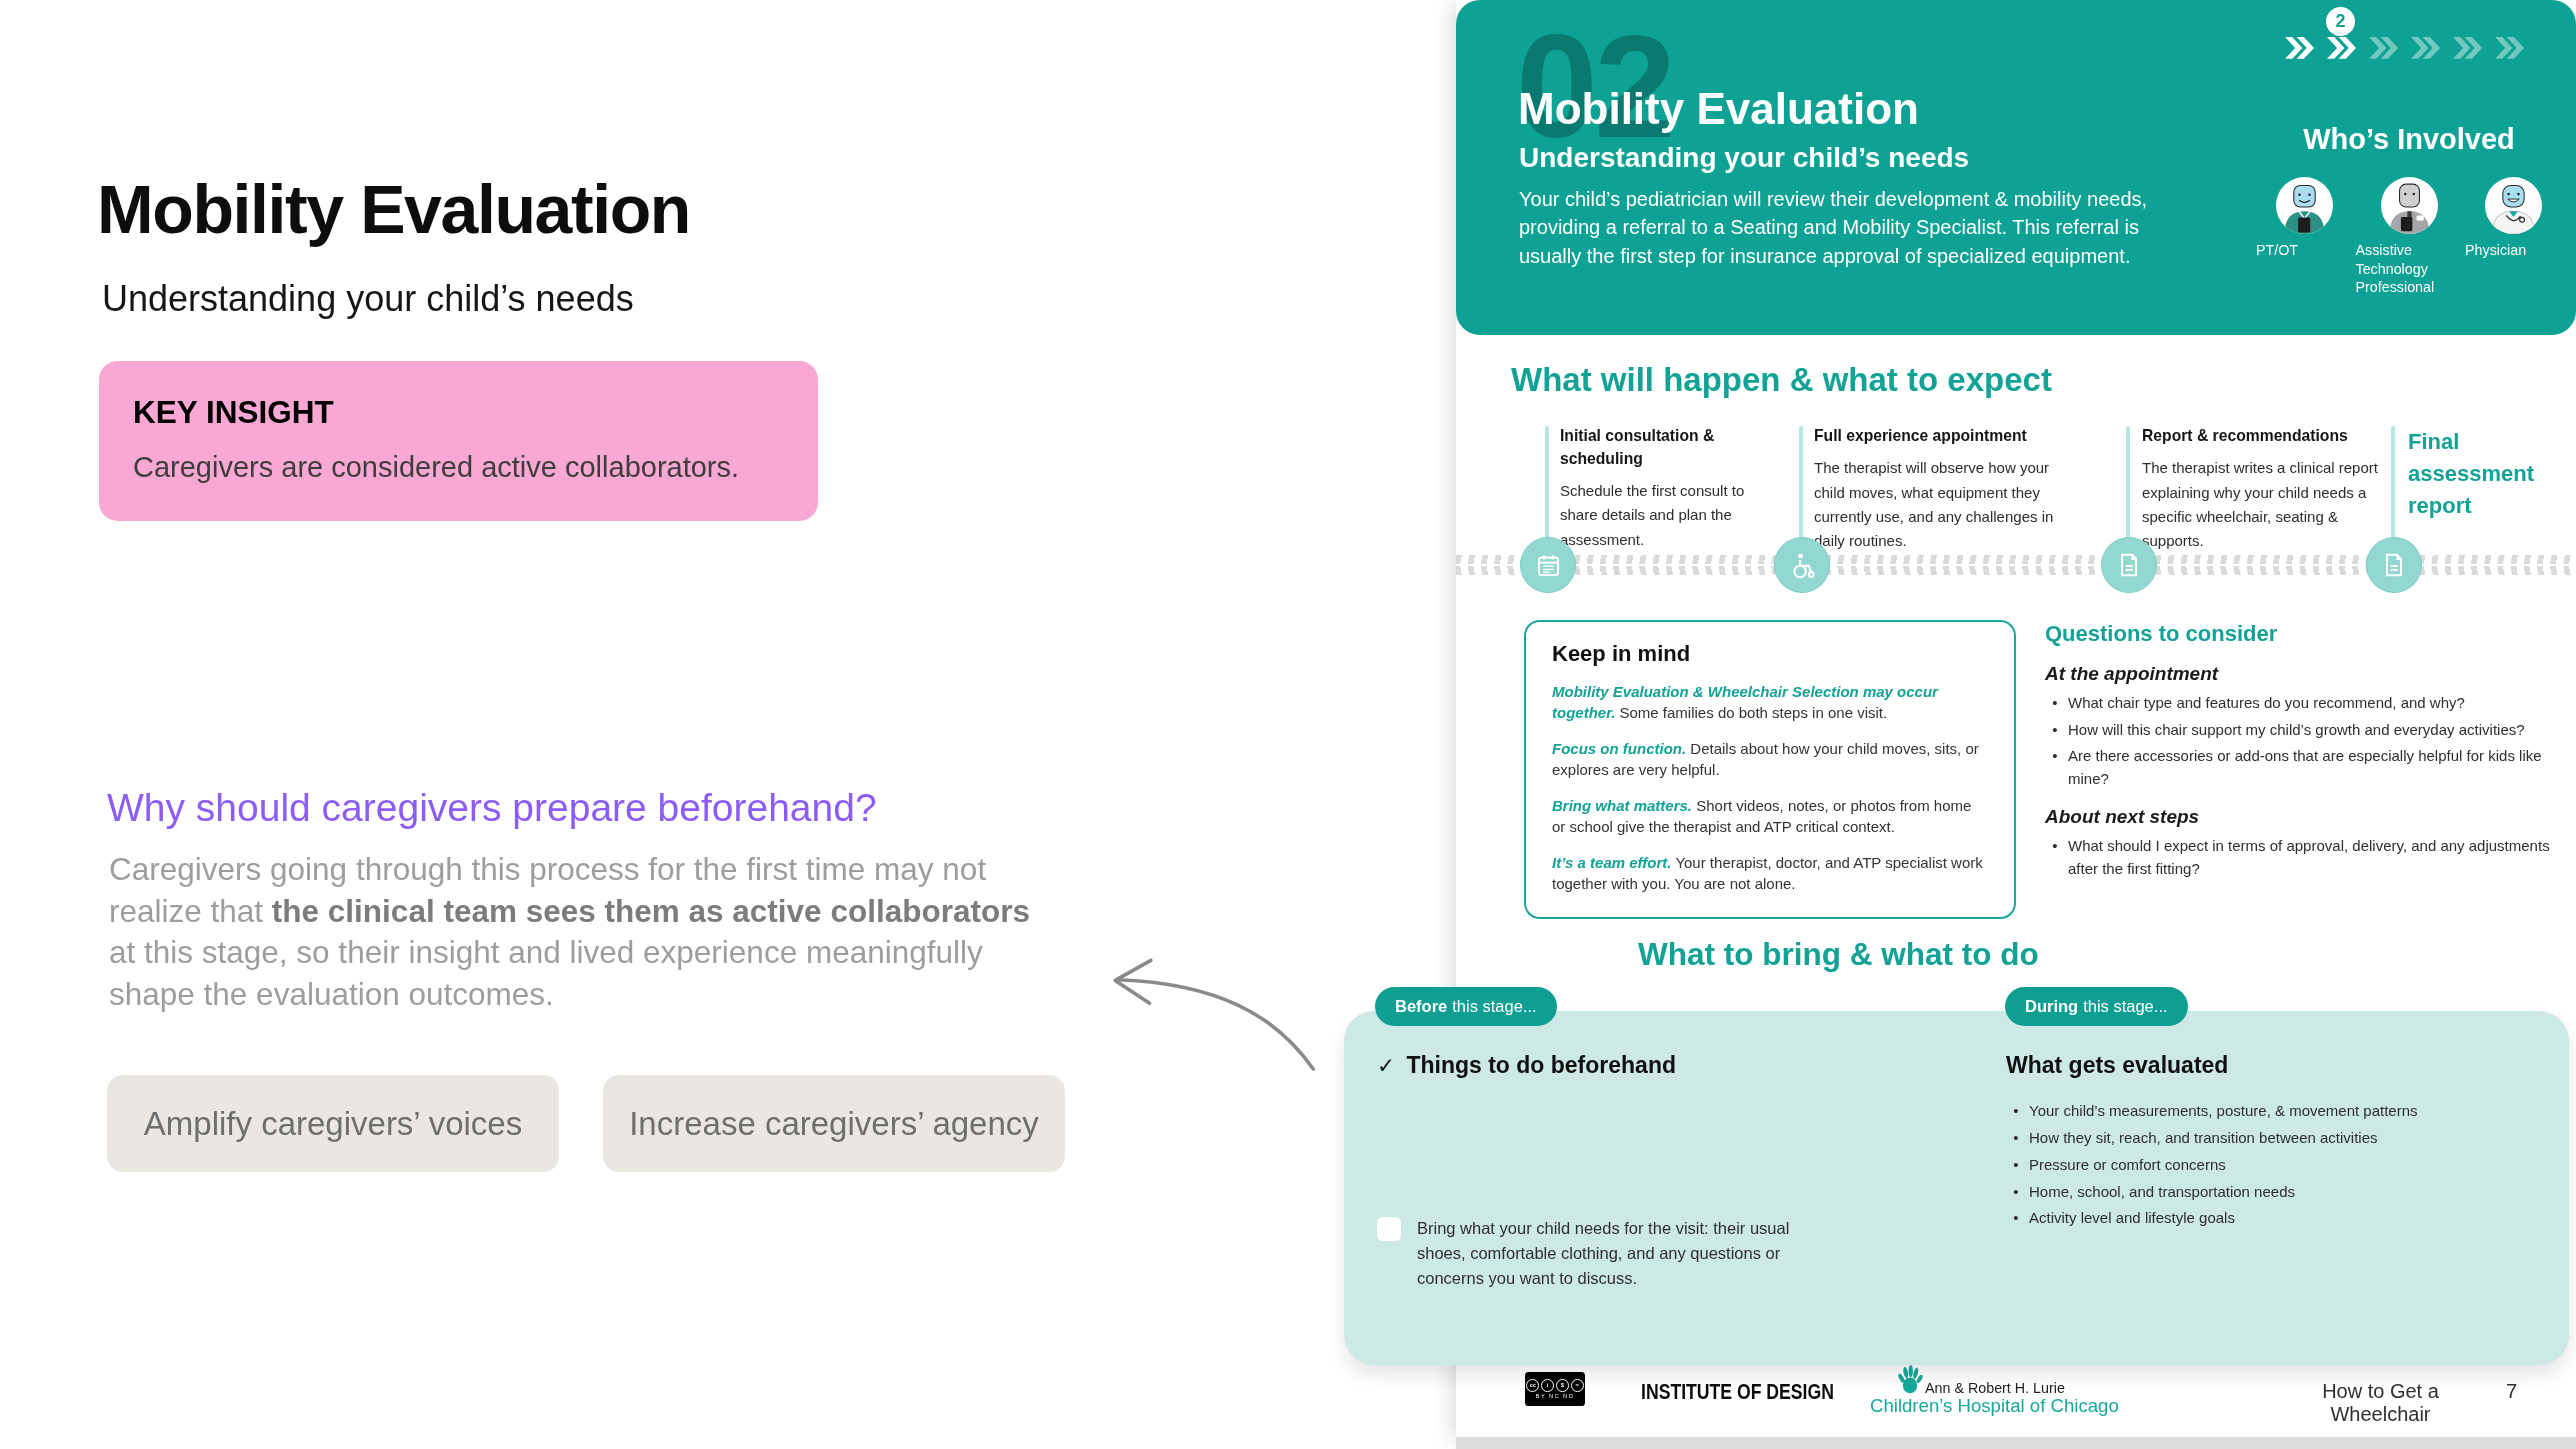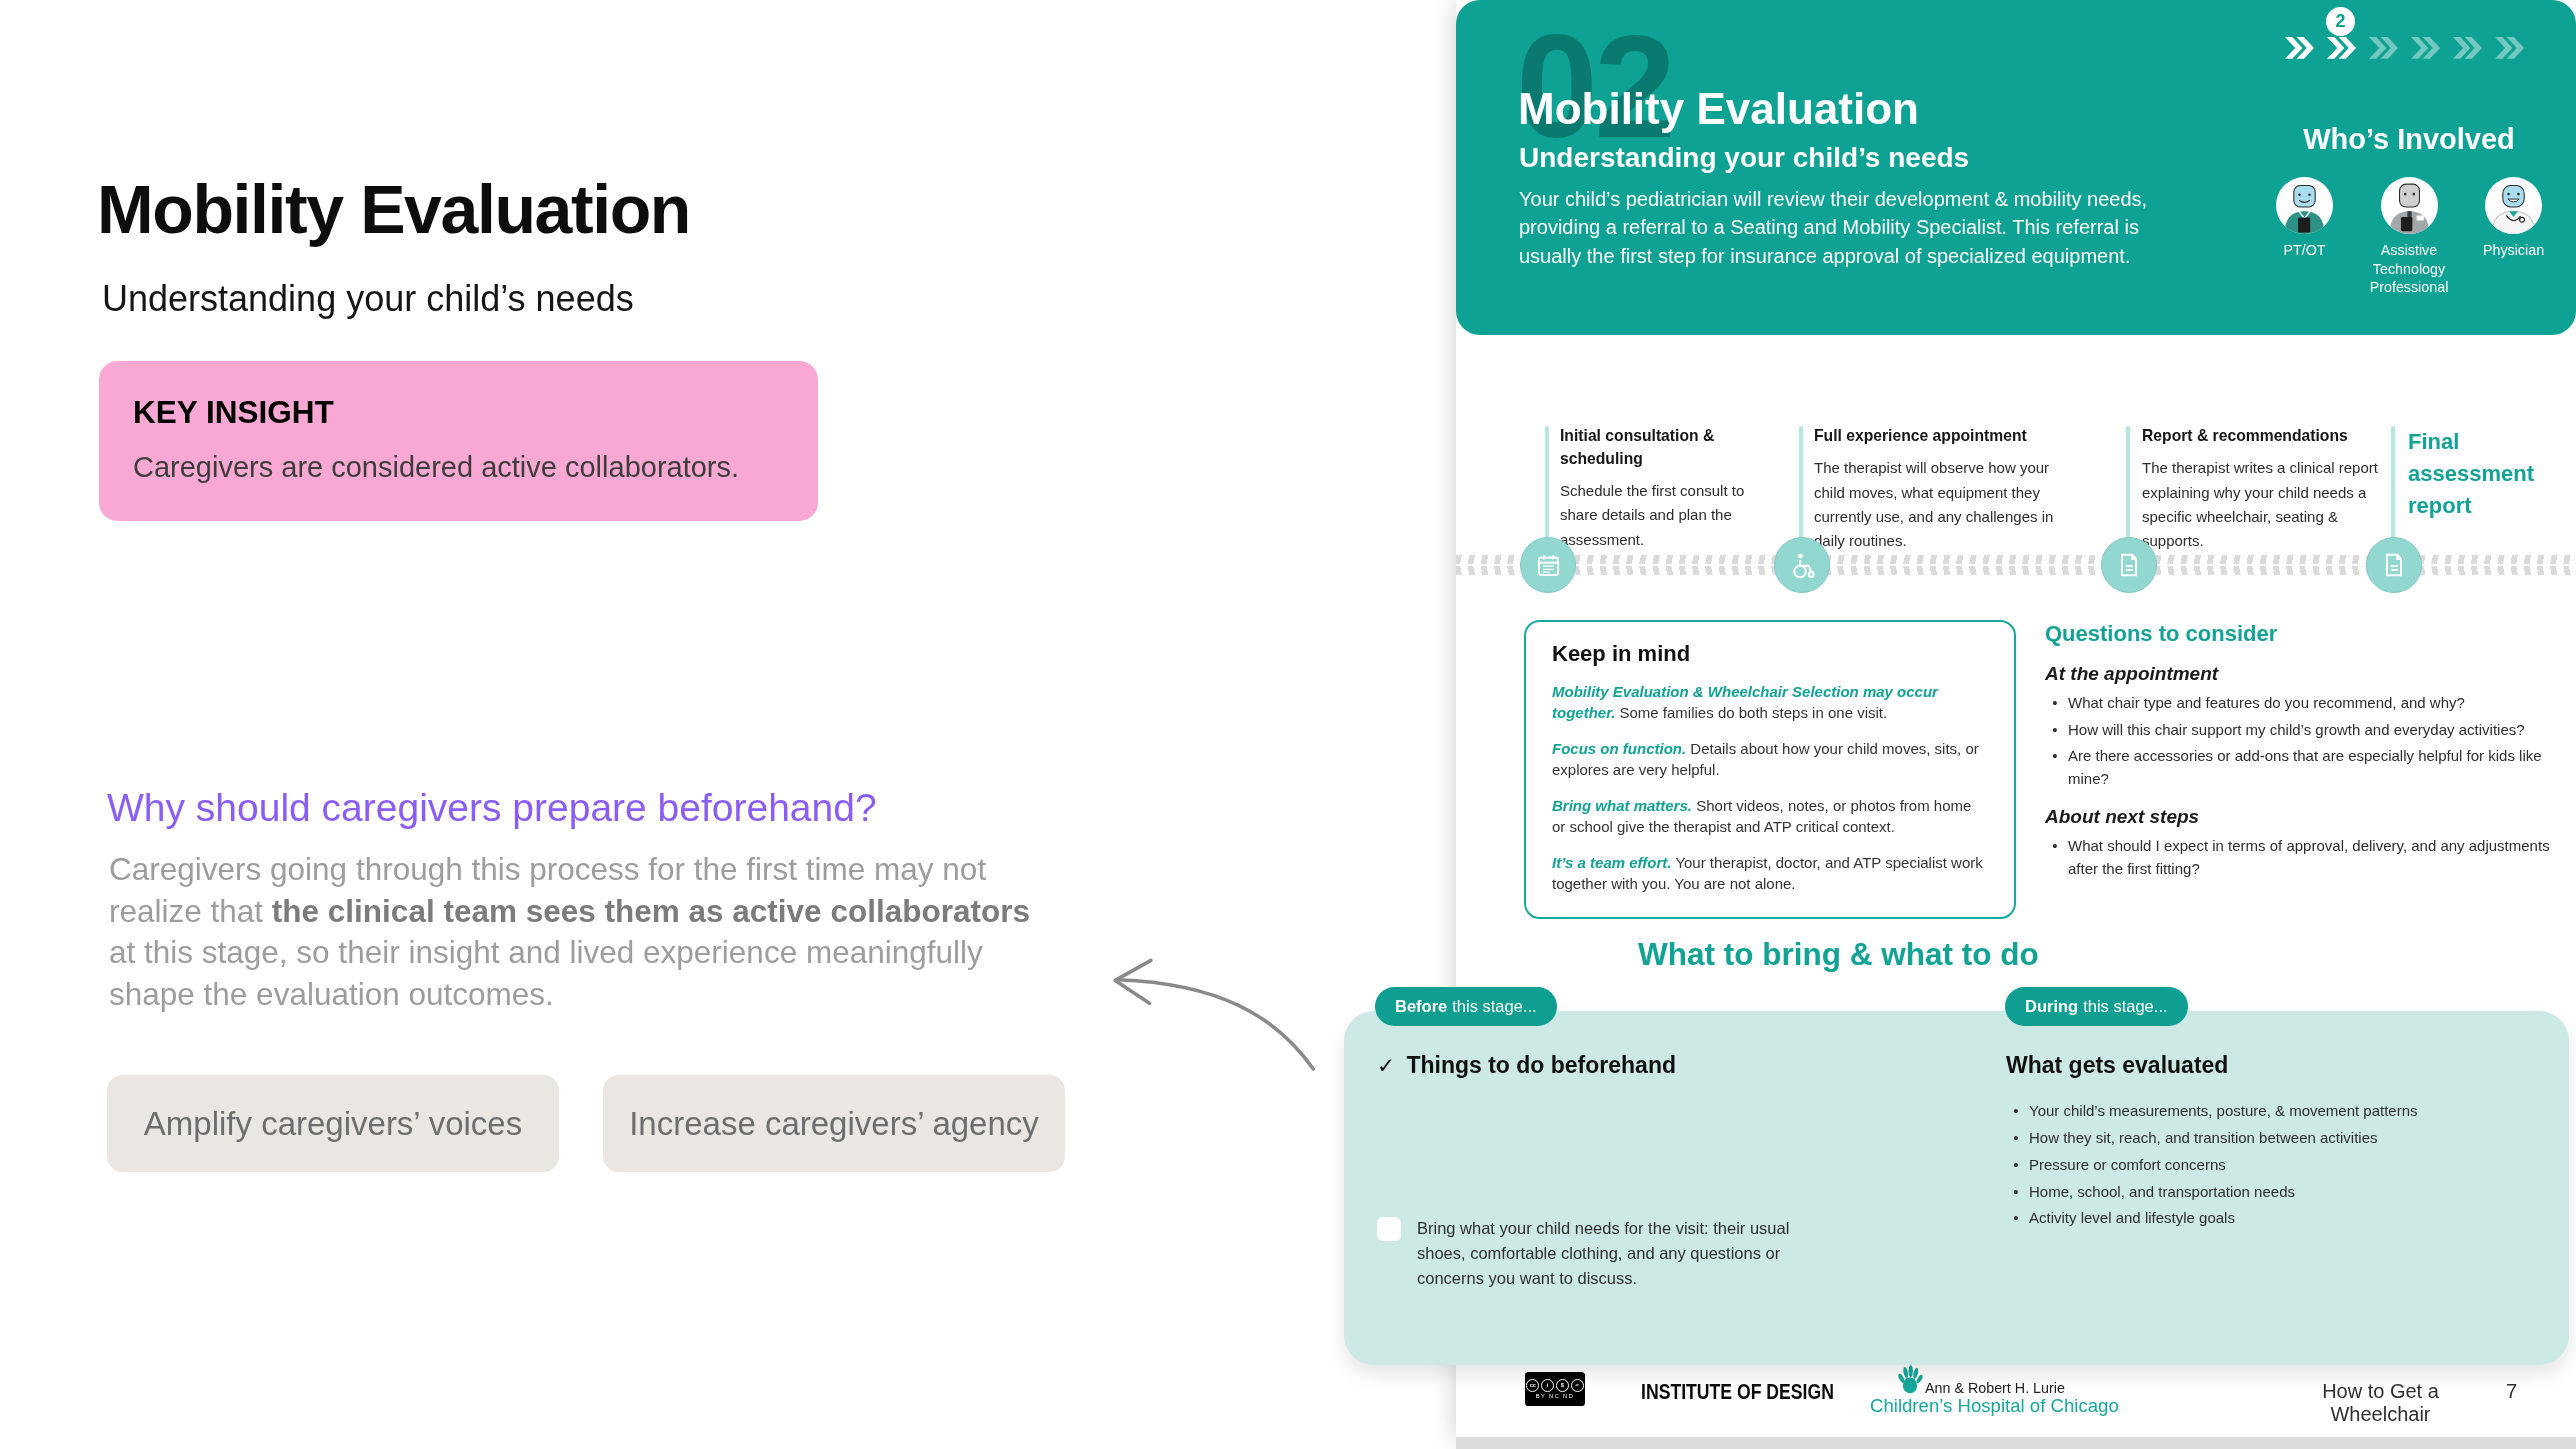--- a/index.html
+++ b/index.html
@@ -33,21 +33,21 @@
   .hdr-sub{position:absolute;left:63px;top:142px;font-size:28px;font-weight:700;color:#fff;}
   .hdr-desc{position:absolute;left:63px;top:185px;width:687px;font-size:20px;line-height:1.42;color:#fff;}
   .chevrons{position:absolute;left:829px;top:37px;display:flex;gap:13px;}
   .chev{width:29px;height:21.5px;}
   .chev svg{display:block;}
   .chev.dim{opacity:.42;}
   .badge2{position:absolute;left:870px;top:7.2px;width:29px;height:29px;border-radius:50%;background:#fff;
           display:flex;align-items:center;justify-content:center;font-size:18px;font-weight:700;color:#0DA294;}
   .wi-head{position:absolute;left:823px;top:123px;width:260px;text-align:center;font-size:29px;font-weight:700;color:#fff;}
   .wi-roles{position:absolute;left:800px;top:177px;width:306px;display:flex;justify-content:space-between;}
-  .role{width:97px;text-align:center;}
+  .role{width:97px;}
   .role.mid{width:107px;}
   .avatar{width:57px;height:57px;border-radius:50%;background:#fff;margin:0 auto;overflow:hidden;}
   .role-label{margin-top:7.2px;font-size:14.3px;line-height:1.3;color:#fff;}
 
   
   .teal-h{color:#12A296;font-weight:700;}
   .sec1-h{left:55px;top:361px;font-size:33px;}
   .vline{position:absolute;width:3.6px;top:426px;height:113px;background:#B5E6E1;border-radius:2.1px;z-index:1;}
   .track{position:absolute;left:0;top:555px;width:1120px;height:20px;z-index:1;}
   .track::before,.track::after{content:"";position:absolute;left:0;right:0;height:8.6px;}
@@ -225,20 +225,21 @@
                 <path d="M34 48 L40 56 L46 48 Z" fill="#17A89C"></path>
                 <path d="M30 54 q10 14 20 1" stroke="#2b2b2b" stroke-width="1.8" fill="none"></path>
                 <circle cx="52" cy="60" r="3.4" fill="none" stroke="#2b2b2b" stroke-width="1.6"></circle>
               </svg>
           </div>
           <div class="role-label">Physician</div>
         </div>
       </div>
     </div>
 
+    <div class="abs teal-h sec1-h">What will happen &amp; what to expect</div>
 
     <div class="track"></div>
     <div class="vline" style="left:89px;"></div>
     <div class="vline" style="left:343px;"></div>
     <div class="vline" style="left:670px;"></div>
     <div class="vline" style="left:935px;"></div>
 
     <div class="tcircle" style="left:64px;">
       <svg width="27" height="27" viewBox="0 0 24 24" fill="none" stroke="#fff" stroke-width="1.8">
           <rect x="3.5" y="5" width="17" height="15.5" rx="2"></rect>

